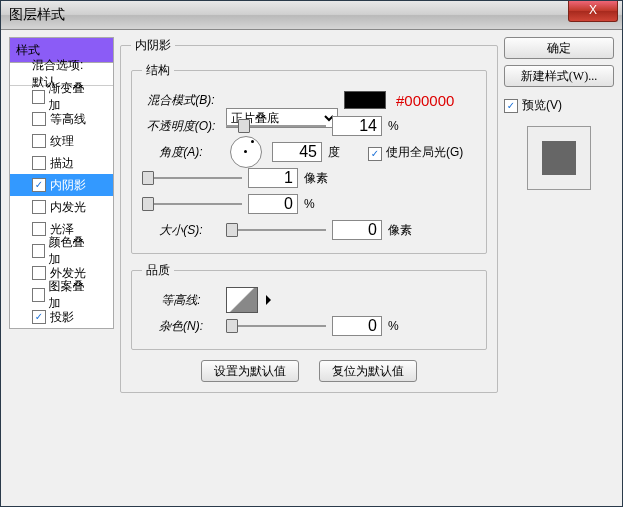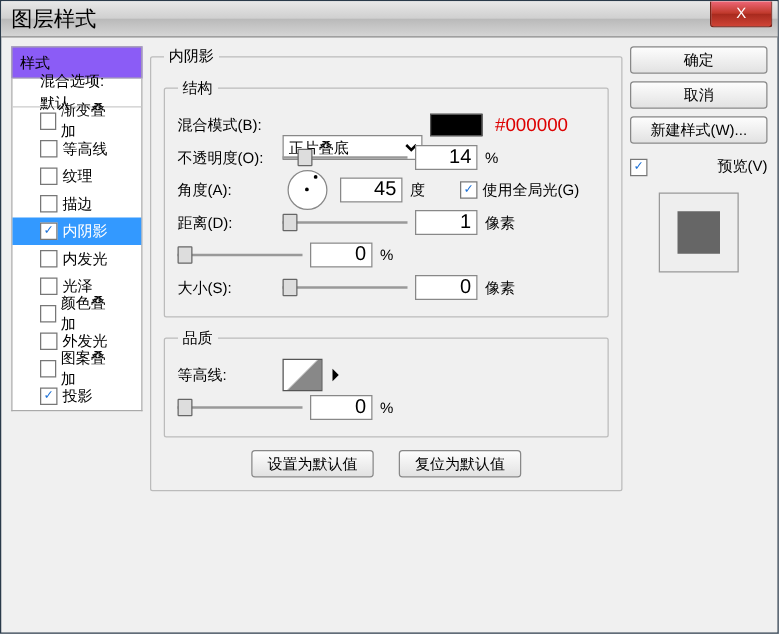--- a/index.html
+++ b/index.html
@@ -1,53 +1,53 @@
 <!DOCTYPE html>
 <html><head>
 <meta charset="utf-8">
 <style>
   html,body{margin:0;padding:0;font-family:"Microsoft YaHei","SimSun",Arial,sans-serif;font-size:12px;background:#5a6a7a;color:#000;}
   .window{position:relative;width:621px;height:505px;border:1px solid #2a3a4a;background:#f0f0f0;box-shadow:0 0 4px rgba(0,0,0,.4);}
   .titlebar{height:28px;background:linear-gradient(to bottom,#e8e8e8,#d0d0d0 48%,#bababa 52%,#d5d5d5);border-bottom:1px solid #888;position:relative;display:flex;align-items:center;padding-left:8px;}
-  .titlebar span{font-size:17px;}
+  .titlebar span{font-size:14px;}
   .close-btn{position:absolute;right:4px;top:0;width:48px;height:20px;background:linear-gradient(to bottom,#e67,#c0392b 48%,#a82a1e 52%,#cf4436);border:1px solid #7a2318;border-top:none;border-radius:0 0 3px 3px;color:#fff;text-align:center;line-height:18px;font-size:12px;cursor:pointer;}
   .body{position:absolute;top:28px;left:0;right:0;bottom:0;padding:8px;display:flex;gap:6px;}
   .styles-panel{width:105px;}
   .styles-header{border:1px solid #aaa;background:#8b5cf6;padding:4px 6px;height:16px;}
   .styles-list{border:1px solid #aaa;border-top:none;background:#fff;}
   .styles-list .row{height:22px;display:flex;align-items:center;padding:0 22px;gap:4px;cursor:pointer;}
   .styles-list .row.sep{border-bottom:1px solid #ccc;}
   .styles-list .row.sel{background:#3399ff;color:#fff;}
   .styles-list .row.indent{padding-left:22px;}
   .chk{width:12px;height:12px;border:1px solid #777;background:#fff;display:inline-flex;align-items:center;justify-content:center;font-size:10px;color:#1a6fd6;line-height:10px;}
   .chk.on::after{content:"✓";}
   .center{flex:1;position:relative;}
   fieldset{border:1px solid #bbb;border-radius:2px;margin:0;padding:8px 10px 10px 10px;}
   fieldset>legend{padding:0 4px;font-size:12px;}
   .group{margin-bottom:8px;}
   .form-row{display:flex;align-items:center;height:26px;gap:6px;}
-  .lbl{width:78px;text-align:left;}
+  .lbl{width:78px;text-align:center;font-style:italic;}
   select{width:112px;height:20px;font-size:12px;border:1px solid #888;background:#fff;margin-top:35px;}
   .swatch{width:40px;height:16px;border:1px solid #555;background:#000;cursor:pointer;}
   .hex{color:#d00;font-size:15px;margin-left:4px;}
   .slider{position:relative;flex:0 0 100px;height:14px;}
   .slider .track{position:absolute;top:6px;left:0;right:0;height:2px;background:#999;}
   .slider .thumb{position:absolute;top:0;width:10px;height:12px;background:#ddd;border:1px solid #666;border-radius:1px;}
   .num{width:40px;height:18px;border:1px solid #888;text-align:right;padding:0 4px;font-size:16px;background:#fff;}
   .unit{width:34px;}
   .angle{width:30px;height:30px;border:1px solid #888;border-radius:50%;background:#fff;position:relative;margin:0 4px;}
   .angle .dot{position:absolute;width:3px;height:3px;background:#000;border-radius:50%;top:3px;left:20px;}
   .angle .ctr{position:absolute;width:3px;height:3px;background:#000;border-radius:50%;top:13px;left:13px;}
-  .inline-chk{display:flex;align-items:center;gap:4px;}
+  .inline-chk{display:flex;align-items:flex-end;gap:4px;}
   .contour{width:30px;height:24px;border:1px solid #555;background:linear-gradient(135deg,#fff 0%,#fff 48%,#888 52%,#888 100%);cursor:pointer;position:relative;}
   .contour::after{content:"";position:absolute;right:-14px;top:7px;border-left:5px solid #000;border-top:5px solid transparent;border-bottom:5px solid transparent;}
   .btn{height:22px;min-width:88px;padding:0 12px;border:1px solid #888;background:linear-gradient(to bottom,#fdfdfd,#e2e2e2);border-radius:3px;font-size:12px;cursor:pointer;}
   .right{width:110px;display:flex;flex-direction:column;gap:6px;align-items:stretch;}
-  .right .btn{width:100%;}
-  .preview-chk{display:flex;align-items:center;gap:4px;justify-content:space-between;margin-top:4px;}
+  .right .btn{width:100%;font-family:Liberation Serif, serif;}
+  .preview-chk{display:flex;align-items:center;gap:4px;justify-content:flex-start;margin-top:4px;}
   .preview-box{width:62px;height:62px;border:1px solid #999;background:#eee;margin:6px auto;display:flex;align-items:center;justify-content:center;}
   .preview-inner{width:34px;height:34px;background:#666;}
   .btn-row{display:flex;gap:20px;justify-content:center;margin-top:10px;}
 </style>
 </head>
 <body>
 
 <div class="window">
   <div class="titlebar">
     <span>图层样式</span>
@@ -146,21 +146,20 @@
               </div>
             <input class="num" value="45" style="">
             <span class="unit">度</span>
             <span class="inline-chk">
               <span class="chk on"></span>
               <span>使用全局光(G)</span>
             </span>
           </div>
 
           <div class="form-row">
-            <span class="lbl">距离(D):</span>
             <div class="slider">
                 <div class="track"></div>
                 <div class="thumb" style="left:0"></div>
               </div>
             <input class="num" value="1" style="">
             <span class="unit">像素</span>
           </div>
 
           <div class="form-row">
             <div class="slider">
@@ -185,39 +184,39 @@
         <fieldset class="group">
           <legend>品质</legend>
 
           <div class="form-row">
             <span class="lbl">等高线:</span>
             <span class="contour"></span>
             <span style="width:18px"></span>
           </div>
 
           <div class="form-row">
+            <span class="lbl">杂色(N):</span>
             <div class="slider">
                 <div class="track"></div>
                 <div class="thumb" style="left:0"></div>
               </div>
             <input class="num" value="0" style="">
             <span class="unit">%</span>
           </div>
         </fieldset>
 
         <div class="btn-row">
           <button class="btn">设置为默认值</button>
           <button class="btn">复位为默认值</button>
         </div>
       </fieldset>
     </div>
 
     <div class="right">
       <button class="btn">确定</button>
-      <button class="btn">取消</button>
       <button class="btn">新建样式(W)...</button>
       <div class="preview-chk">
         <span class="chk on"></span>
         <span>预览(V)</span>
       </div>
       <div class="preview-box">
         <div class="preview-inner"></div>
       </div>
     </div>
 

